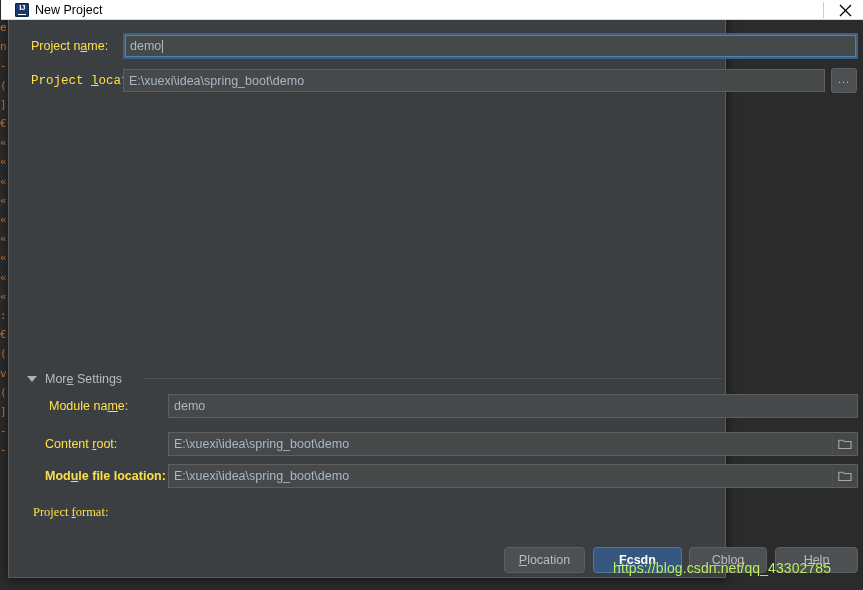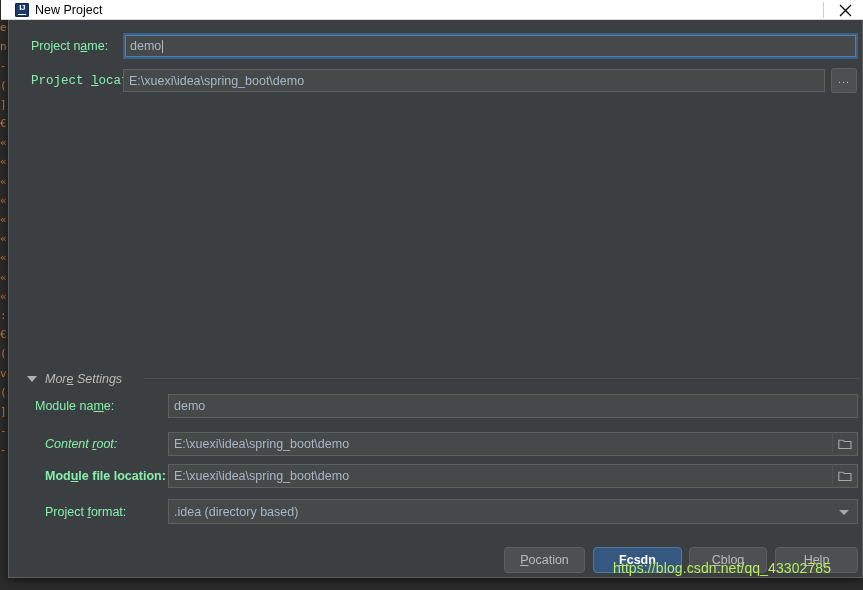--- a/index.html
+++ b/index.html
@@ -30,21 +30,21 @@
     line-height: 19.2px;
     color: #cc7832;
     white-space: pre;
     overflow: hidden;
   }
 
   
   #dialog {
     position: absolute;
     left: 8px; top: 0px;
-    width: 855px; height: 578px;
+    width: 718px; height: 578px;
     background: #3c3f41;
     border: 1px solid #5c5c5c;
     border-top: none;
     box-shadow: 0 2px 10px rgba(0,0,0,.55);
   }
 
   
   #titlebar {
     position: absolute;
     left: -8px; top: 0;
@@ -99,21 +99,21 @@
     position: absolute;
     right: 40px; top: 2px;
     width: 1px; height: 16px;
     background: #cfcfcf;
   }
 
   
   .form-label {
     position: absolute;
     font-size: 12.5px;
-    color: #86efac;
+    color: #fde047;
     white-space: nowrap;
   }
   .mn { text-decoration: underline; }
 
   .text-field {
     position: absolute;
     background: #45494a;
     border: 1px solid #5e6060;
     font-size: 12.5px;
     color: #a9b7c6;
@@ -168,37 +168,36 @@
     width: 0; height: 0;
     border-left: 5px solid transparent;
     border-right: 5px solid transparent;
     border-top: 6px solid #b0b0b0;
     margin-right: 8px;
   }
   #ms-title {
     font-size: 12.5px;
     color: #bbbbbb;
     white-space: nowrap;
-    font-style: italic;
   }
   #ms-rule {
     position: absolute;
     left: 135px; top: 378px;
     right: 3px;
     height: 1px;
     background: #4e5254;
   }
 
-  #mn-label { left: 26px; top: 399px; }
+  #mn-label { left: 40px; top: 399px; }
   #mn-field { left: 159px; top: 394px; width: 690px; height: 24px; }
-  #cr-label { left: 36px; top: 437px; font-style: italic; }
+  #cr-label { left: 36px; top: 437px; }
   #cr-field { left: 159px; top: 432px; width: 690px; height: 24px; }
   #mfl-label { left: 36px; top: 469px; font-weight: bold; }
   #mfl-field { left: 159px; top: 464px; width: 690px; height: 24px; }
-  #pf-label { left: 36px; top: 505px; }
+  #pf-label { left: 24px; top: 505px; font-family: Liberation Serif, serif; }
   #pf-combo { left: 159px; top: 499px; width: 690px; height: 25px; }
 
   .field-btn {
     position: absolute;
     right: 1px; top: 1px; bottom: 1px;
     width: 24px;
     display: flex;
     align-items: center;
     justify-content: center;
     border-left: 1px solid #4e5254;
@@ -341,28 +340,24 @@
   <div class="text-field" id="mfl-field">
       <span>E:\xuexi\idea\spring_boot\demo</span>
     <div class="field-btn">
       <svg class="folder-ico" width="14" height="12" viewBox="0 0 14 12">
         <path d="M0.8 2.2h4.2l1.2 1.3H13v7H0.8z" fill="none" stroke="#a8a8a8" stroke-width="1.1"></path>
       </svg>
     </div>
   </div>
 
   <div class="form-label" id="pf-label"><span>Project </span><span class="mn">f</span><span>ormat:</span></div>
-  <div class="combo" id="pf-combo">
-      <span>.idea (directory based)</span>
-    <div class="combo-arrow"></div>
-  </div>
 
   <div class="btn" id="btn-previous">
       <span class="mn">P</span>
-      <span>ocation</span>
+      <span>location</span>
     </div>
   <div class="btn default" id="btn-finish">
       <span class="mn">F</span>
       <span>csdn</span>
     </div>
   <div class="btn" id="btn-cancel">
       <span class="mn">C</span>
       <span>blog</span>
     </div>
   <div class="btn" id="btn-help">

